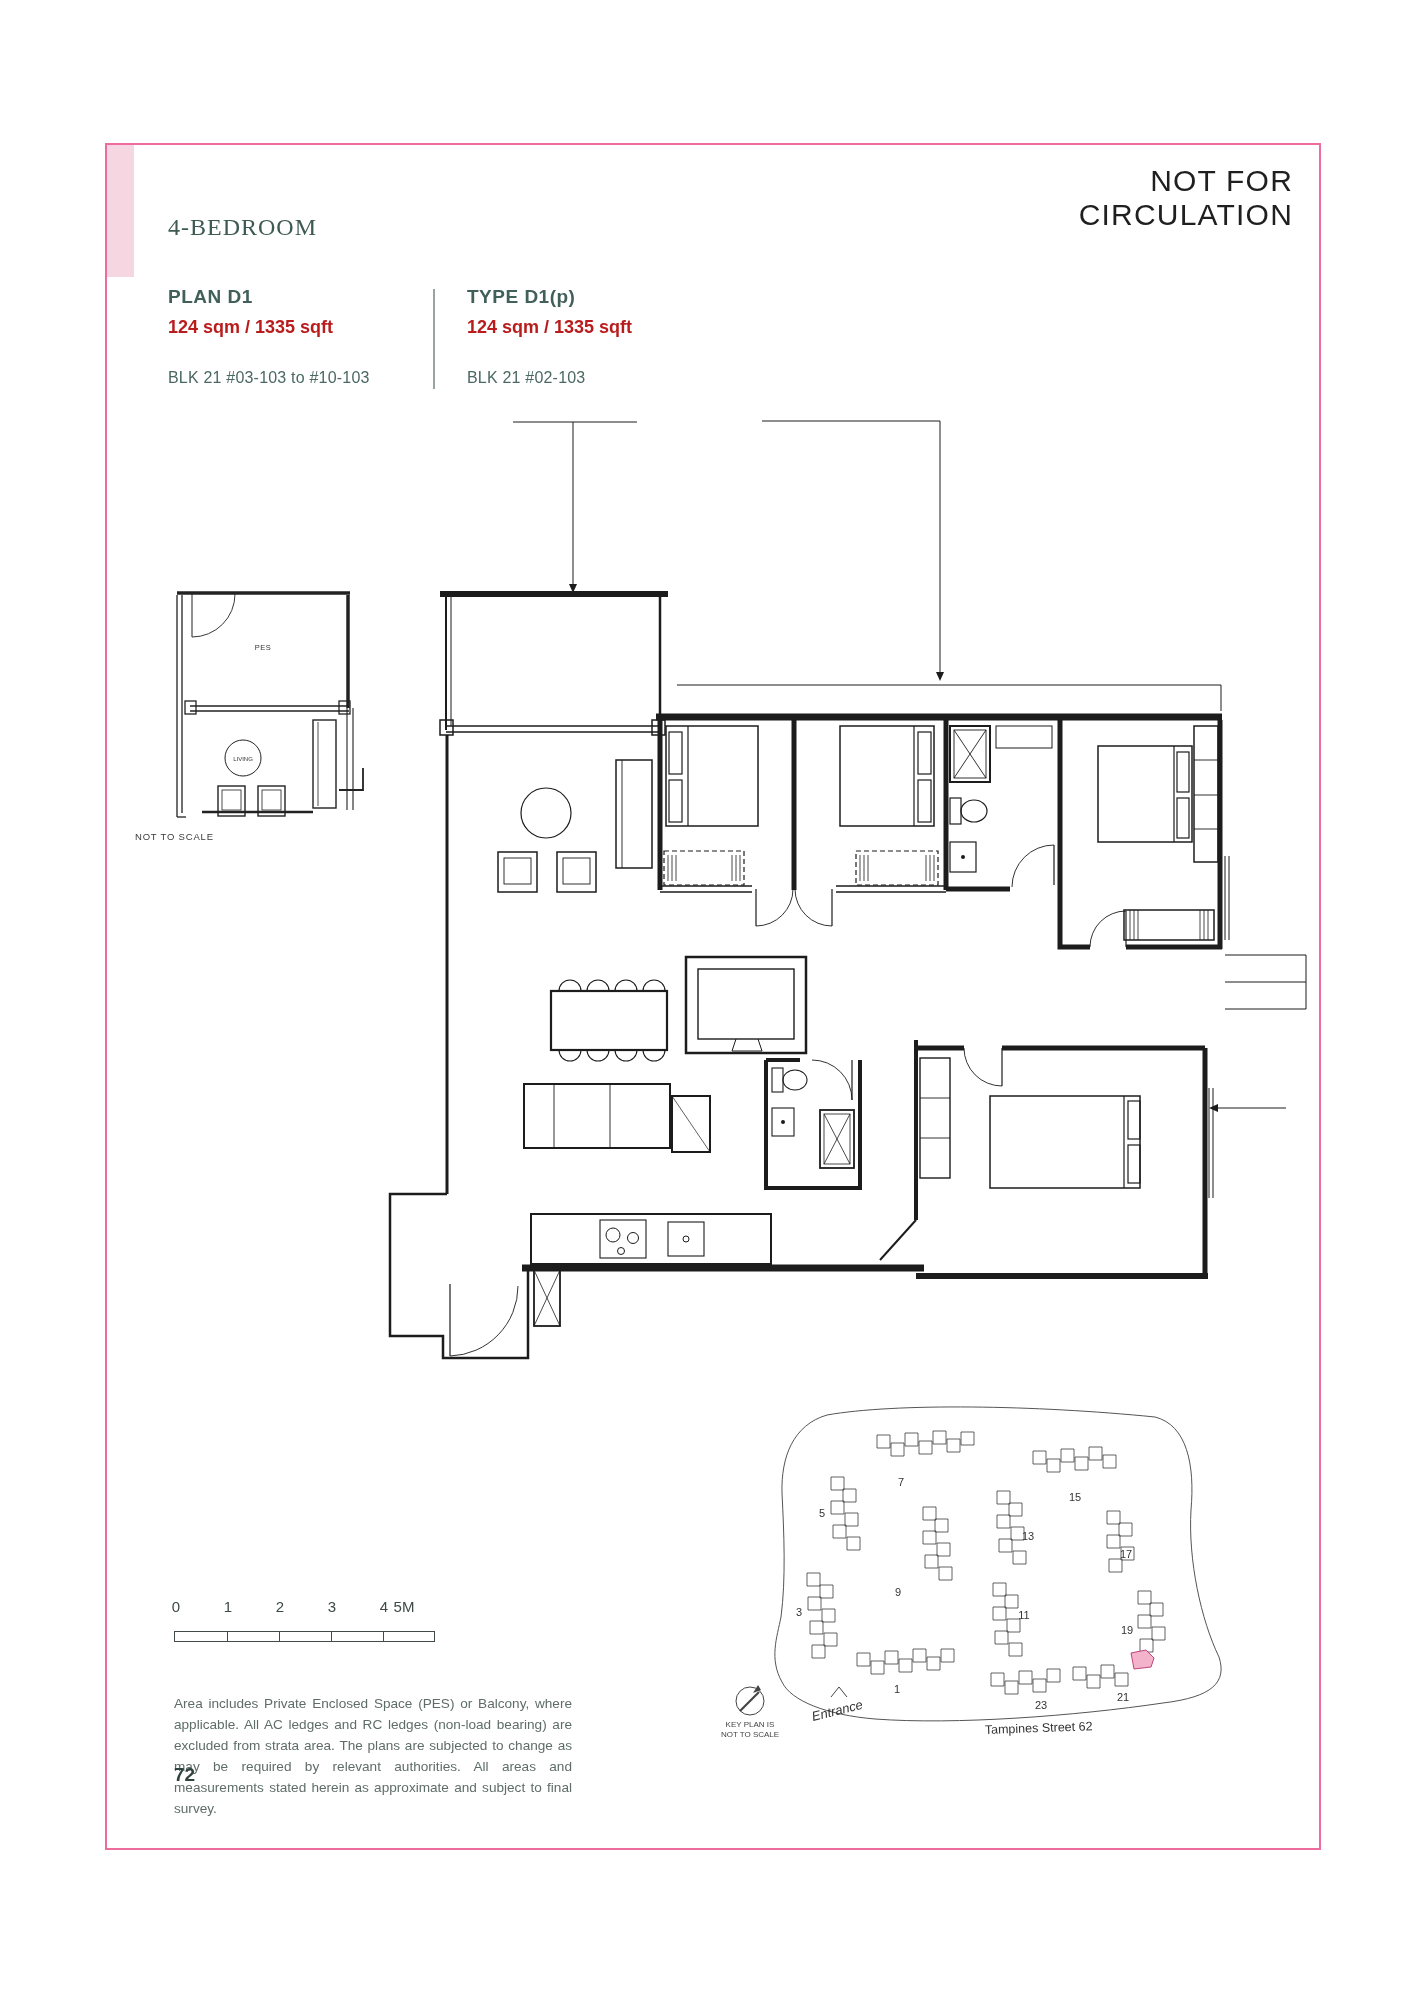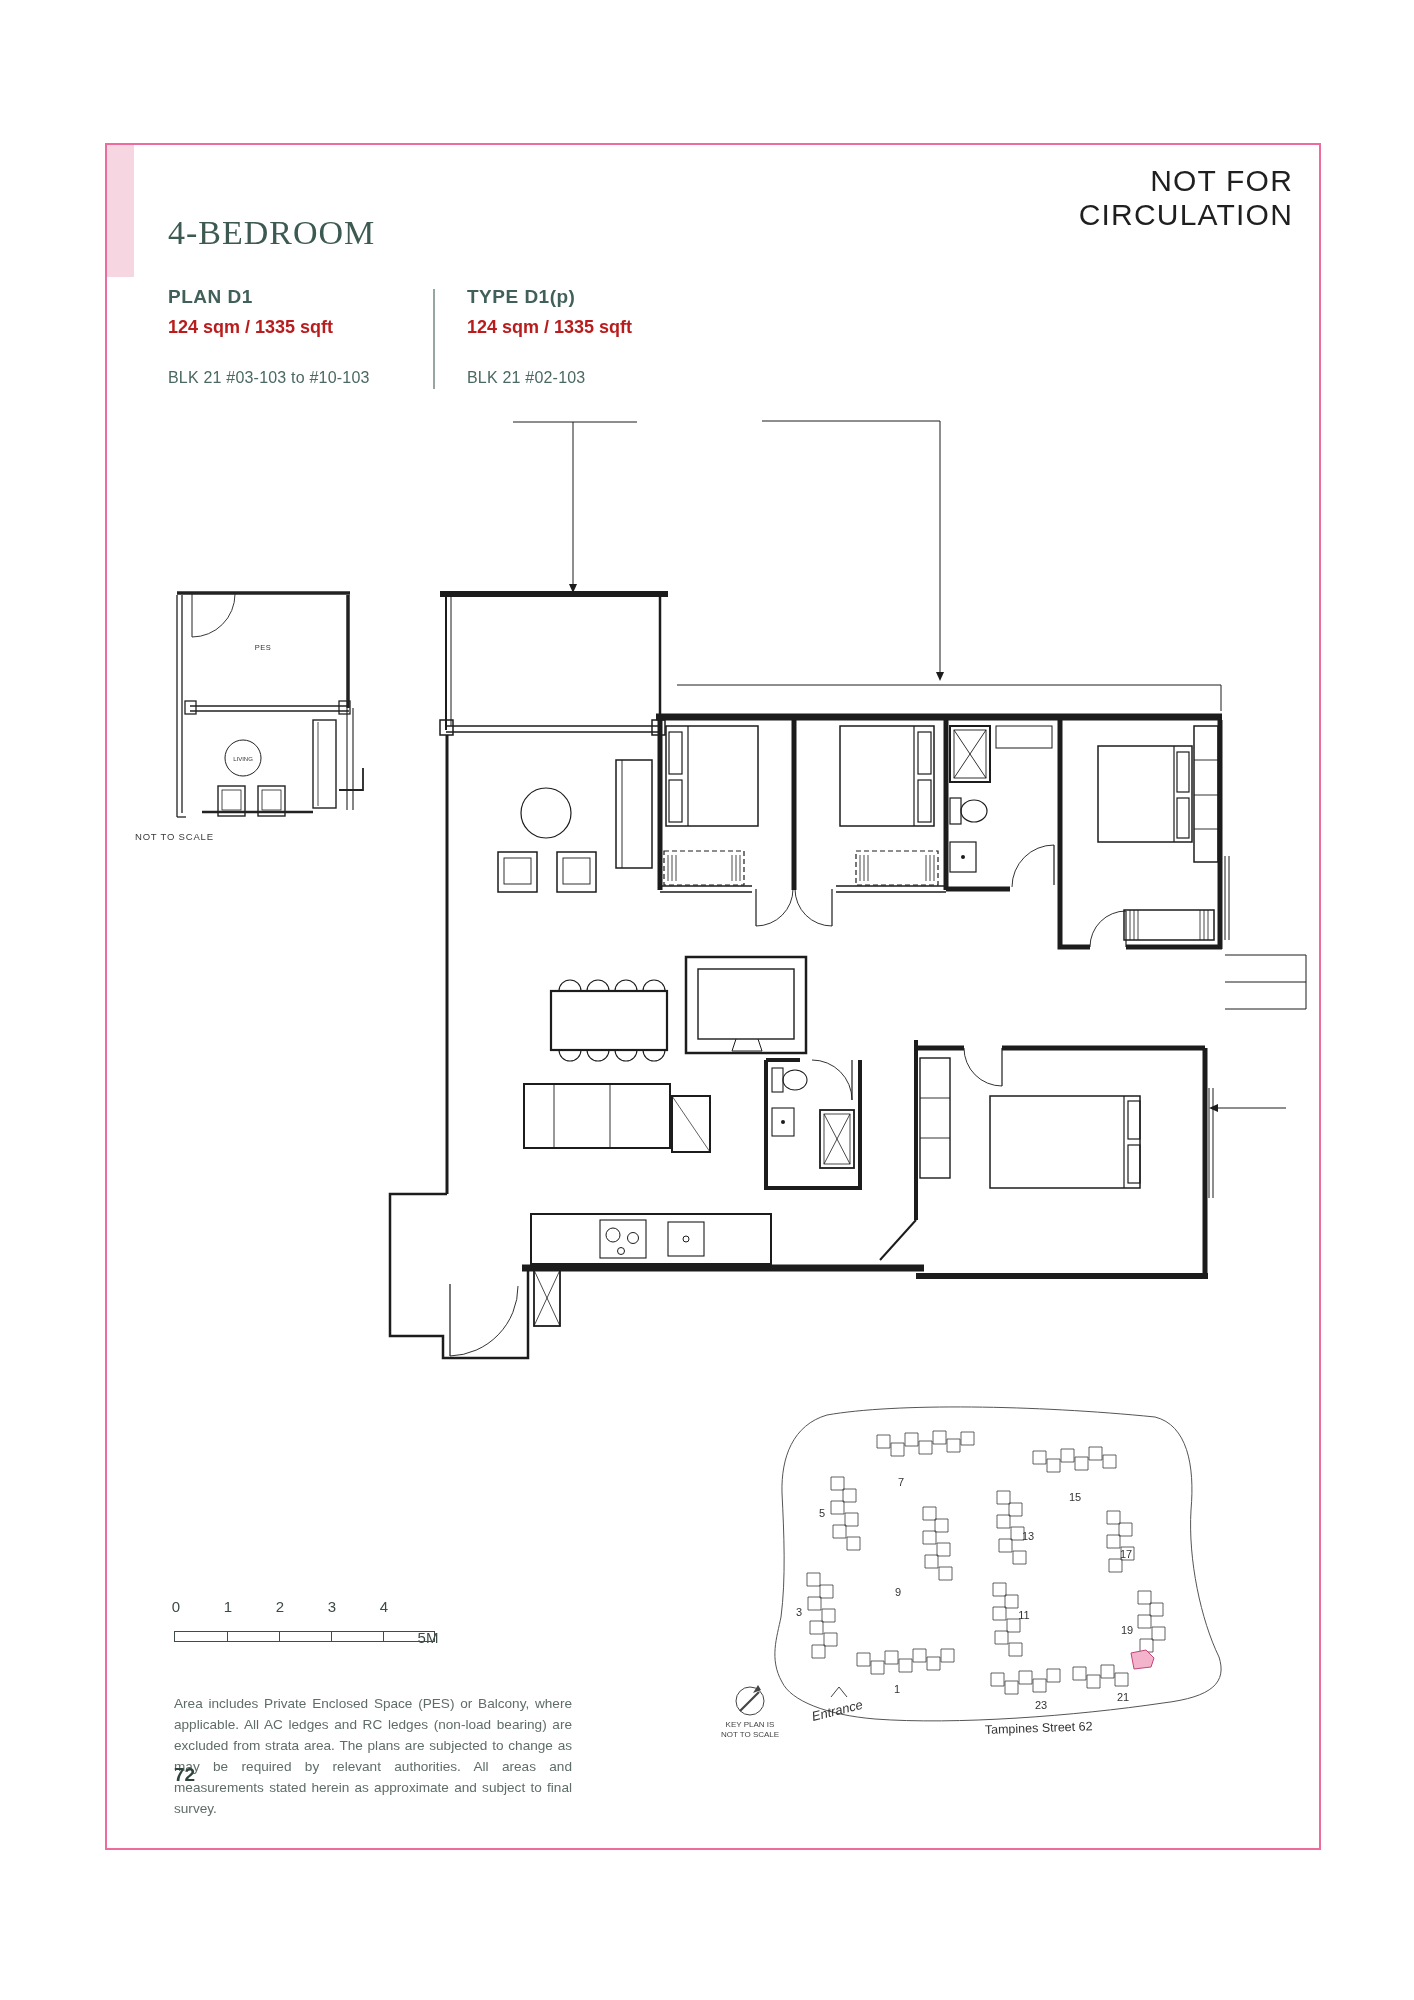--- a/index.html
+++ b/index.html
@@ -5,21 +5,21 @@
   html,body{margin:0;padding:0;background:#fff;}
   .page{position:relative;width:1414px;height:2000px;background:#fff;overflow:hidden;
         font-family:"Liberation Sans", sans-serif;}
   .abs{position:absolute;}
   .border-frame{left:105px;top:143px;width:1216px;height:1707px;
        border:2px solid #ee6b9d;box-sizing:border-box;}
   .corner-block{left:105px;top:143px;width:29px;height:134px;background:#f6d6e1;}
   .watermark{left:928px;top:164px;width:365px;text-align:right;
        font-size:30px;letter-spacing:1.2px;color:#1f1f1f;}
   .page-title{left:168px;top:214px;font-family:"Liberation Serif", serif;
-       font-size:34px;letter-spacing:1px;color:#3d5a52;font-weight:500;}
+       font-size:24px;letter-spacing:1px;color:#3d5a52;font-weight:500;}
   .type-col{top:286px;width:250px;color:#42605a;}
   .type-col .tname{font-size:19px;font-weight:bold;letter-spacing:.5px;}
   .type-col .tarea{font-size:18px;font-weight:bold;margin-top:9px;color:#b91c1c;}
   .type-col .tblk{font-size:16px;margin-top:31px;color:#4b6862;letter-spacing:.2px;}
   .col1{left:168px;} .col2{left:467px;}
   .type-divider{left:433px;top:289px;width:2px;height:100px;background:#98a6a0;}
   .scale-ticks{left:0;top:1598px;}
   .scale-ticks span{position:absolute;transform:translateX(-50%);
        font-size:15px;color:#3c4a46;}
   .scale-bar{left:174px;top:1631px;width:261px;height:11px;
@@ -266,21 +266,21 @@
     <text x="258" y="336" font-size="13" font-style="italic" fill="#333" transform="rotate(-14 258 336)">Entrance</text>
     <text x="430" y="349" font-size="12.5" fill="#333" transform="rotate(-2 430 349)">Tampines Street 62</text>
   </svg>
 
   <div class="abs scale-ticks">
     <span style="left:176px;">0</span>
     <span style="left:228px;">1</span>
     <span style="left:280px;">2</span>
     <span style="left:332px;">3</span>
     <span style="left:384px;">4</span>
-    <span style="left:428px;margin-top:31px;">5M</span>
+    <span style="left:404px;">5M</span>
   </div>
   <div class="abs scale-bar">
     <i style="left:52px;"></i>
       <i style="left:104px;"></i>
       <i style="left:156px;"></i>
       <i style="left:208px;"></i>
   </div>
 
   <div class="abs disclaimer">Area includes Private Enclosed Space (PES) or Balcony, where applicable. All AC ledges and RC ledges (non-load bearing) are excluded from strata area. The plans are subjected to change as may be required by relevant authorities. All areas and measurements stated herein as approximate and subject to final survey.</div>
   <div class="abs page-num">72</div>

